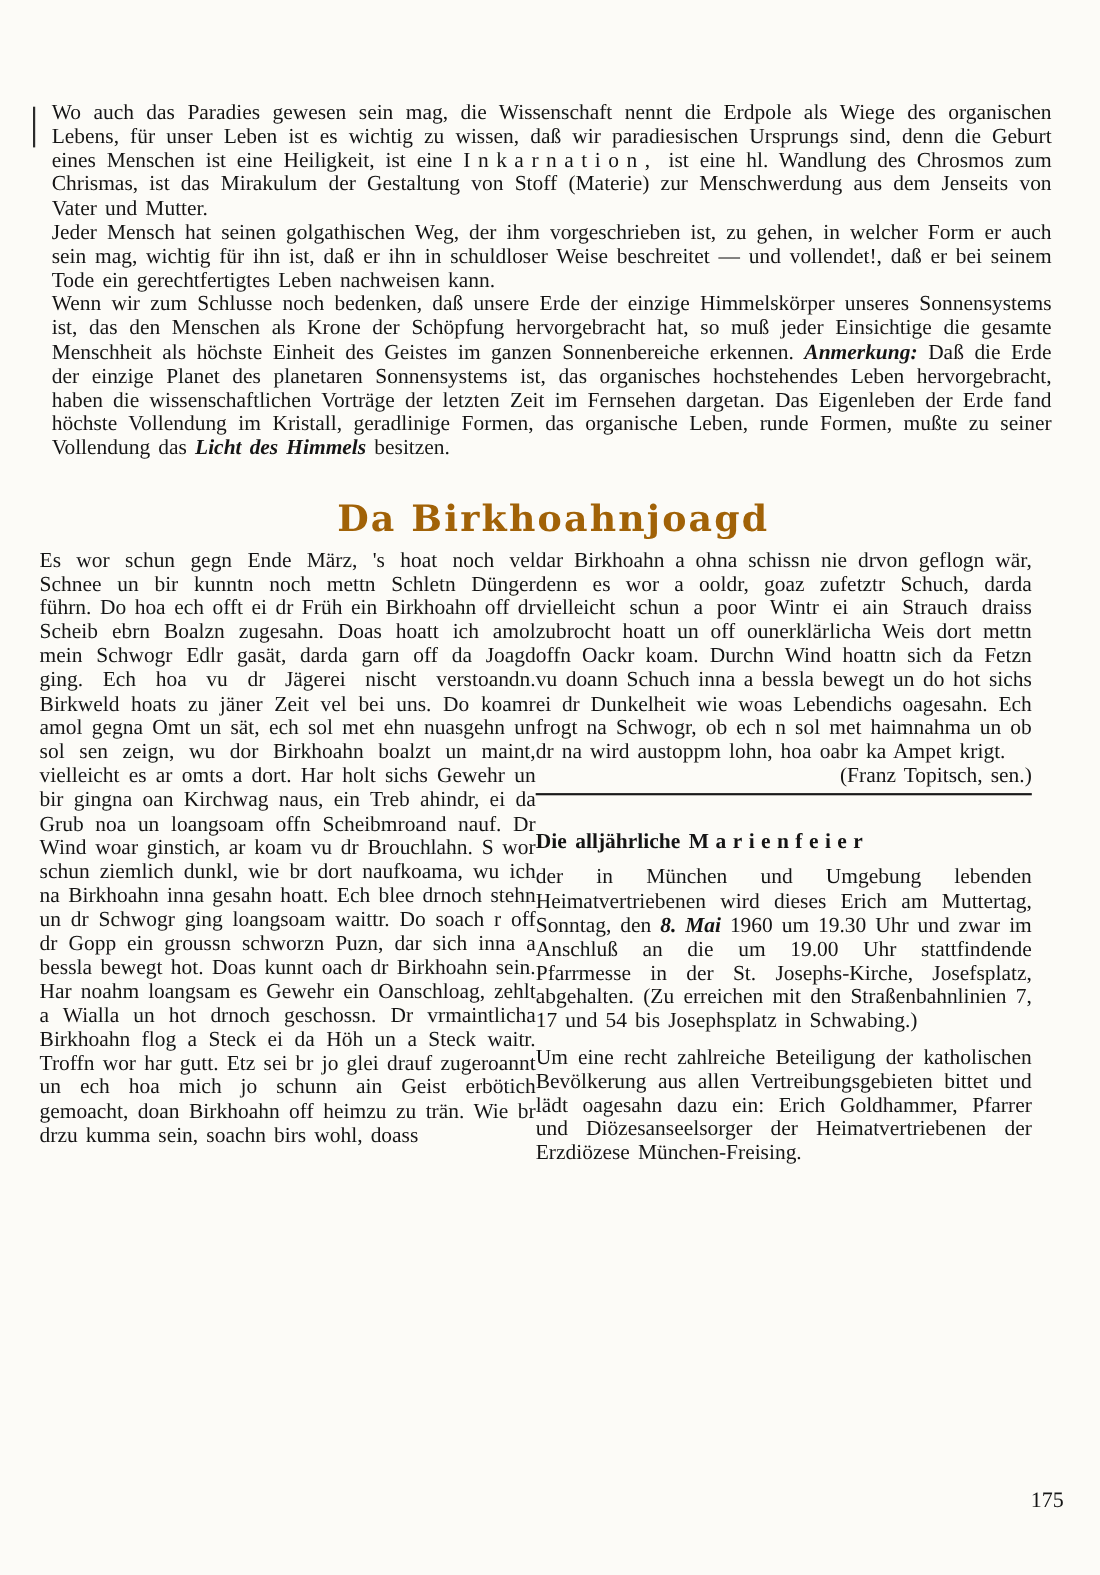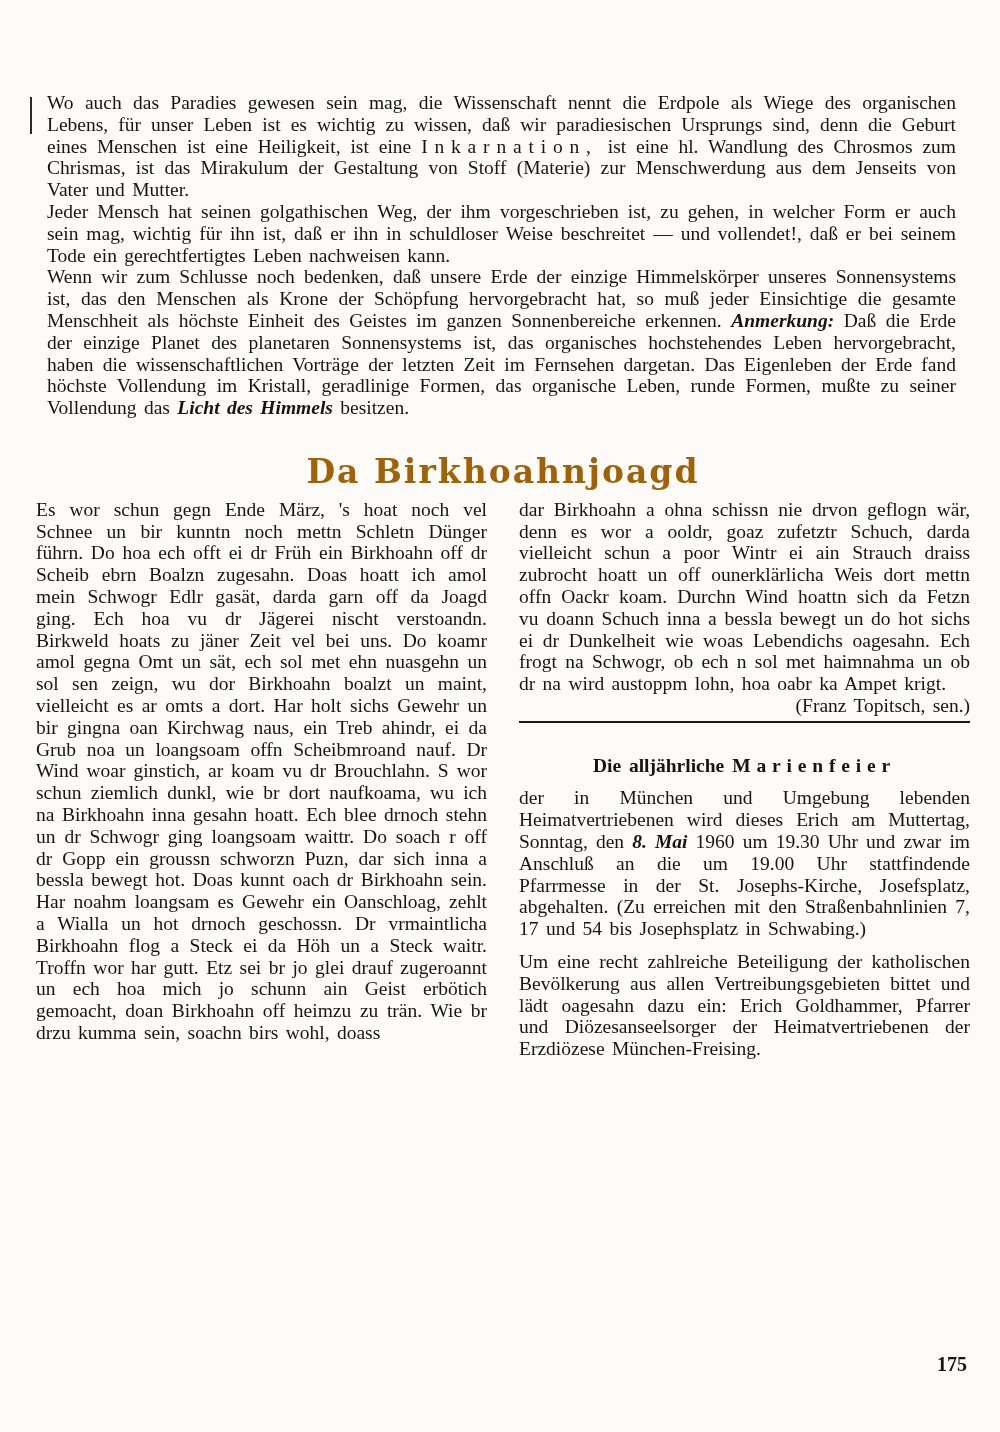--- a/index.html
+++ b/index.html
@@ -41,52 +41,51 @@
     font-weight: bold;
     font-size: 33px;
     line-height: 1.15;
     text-align: center;
     letter-spacing: 2px;
     margin: 34px 0 8px 0;
     color: #a16207;
   }
   .columns {
     display: flex;
-    gap: 32px;
     font-size: 19.5px;
     line-height: 21.8px;
     text-align: justify;
     word-spacing: 2.5px;
   }
   .col { width: 451px; flex: 0 0 auto; }
   .col p { margin: 0; }
   .signature { float: right; }
   .divider {
     border: none;
     border-top: 2px solid #1a1a1a;
     height: 0;
     margin: 26px 0 32px 0;
   }
   .notice-heading {
     font-size: 19.5px;
     font-weight: bold;
     line-height: 1.15;
     margin: 0 0 10px 0;
-    text-align: center;
+    text-align: left;
     word-spacing: 3px;
   }
   .spaced { letter-spacing: 0.3em; }
   .notice p { margin: 0; }
   .notice p + p { margin-top: 11px; }
   .page-number {
     position: absolute;
     right: 33px;
     bottom: 56px;
     font-size: 20px;
-    font-weight: bold;
+    font-weight: normal;
   }
 </style>
 </head>
 <body>
 
 <div class="page">
 
   <div class="margin-mark"></div>
 
   <section class="intro">

